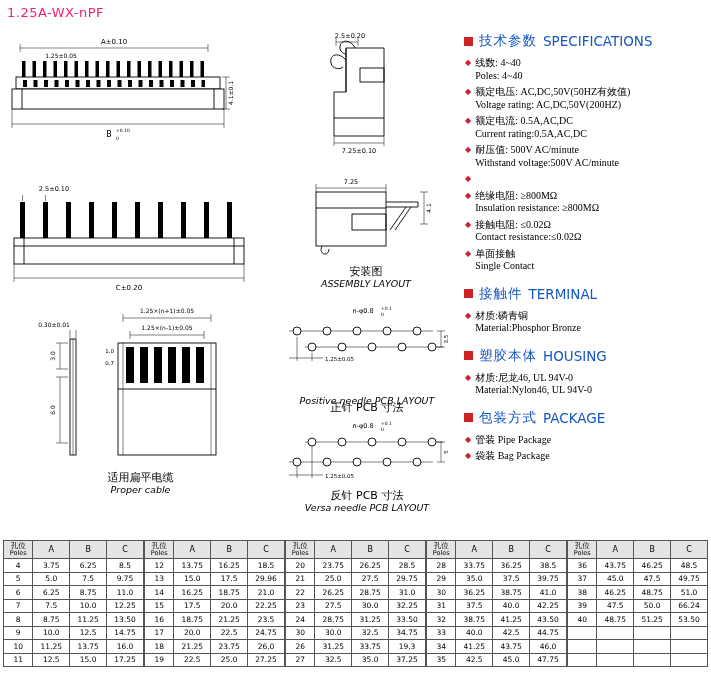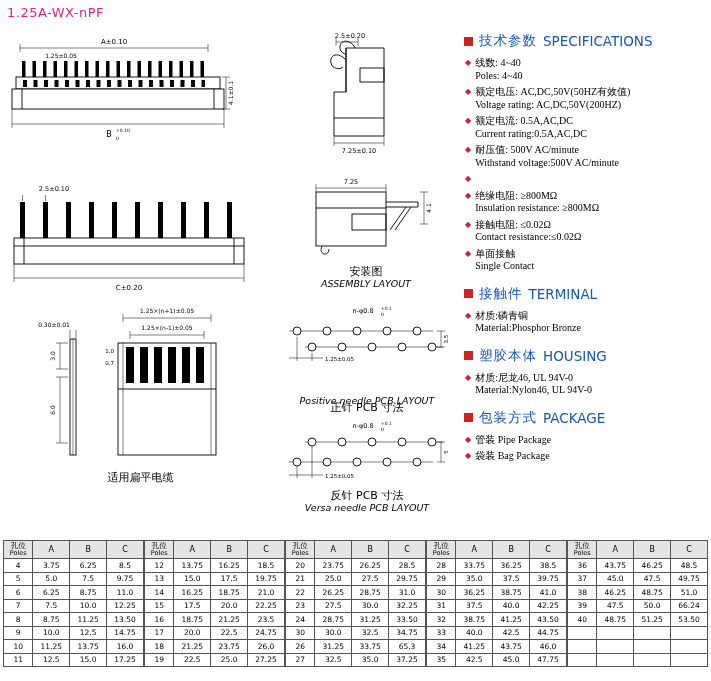--- a/index.html
+++ b/index.html
@@ -170,20 +170,21 @@
     </g>
     <rect x="100" y="40" width="98" height="112" class="wf"></rect>
     <line x1="105" y1="40" x2="105" y2="152" class="tn"></line>
     <line x1="193" y1="40" x2="193" y2="152" class="tn"></line>
     <line x1="108" y1="62" x2="188" y2="62" stroke="#000" stroke-width="36" stroke-dasharray="8 6"></line>
     <line x1="100" y1="86" x2="198" y2="86" class="ln"></line>
     <text x="96" y="50" text-anchor="end" class="t5">1.0</text>
     <text x="96" y="62" text-anchor="end" class="t5">0.7</text>
   </svg>
   <div class="dlabel" style="left:18px;top:470px;width:245px">适用扁平电缆</div>
+  <div class="dlabel en" style="left:18px;top:484px;width:245px">Proper cable</div>
 
   <svg class="drw" style="left:283px;top:303px" width="168" height="78" viewBox="0 0 168 78">
     <text x="80" y="10" class="t65 mid">n-φ0.8</text>
     <text x="98" y="7" class="t45">+0.1</text>
     <text x="98" y="13" class="t45">0</text>
     <line x1="6" y1="28" x2="150" y2="28" class="tn"></line>
     <line x1="22" y1="44" x2="160" y2="44" class="tn"></line>
     <g>
       <circle cx="14" cy="28" r="4" class="wf"></circle>
         <circle cx="44" cy="28" r="4" class="wf"></circle>
@@ -433,21 +434,21 @@
           <tr>
             <td>12</td>
             <td>13.75</td>
             <td>16.25</td>
             <td>18.5</td>
           </tr>
           <tr>
             <td>13</td>
             <td>15.0</td>
             <td>17.5</td>
-            <td>19.75</td>
+            <td>29.96</td>
           </tr>
           <tr>
             <td>14</td>
             <td>16.25</td>
             <td>18.75</td>
             <td>21.0</td>
           </tr>
           <tr>
             <td>15</td>
             <td>17.5</td>
@@ -524,21 +525,21 @@
           <tr>
             <td>30</td>
             <td>30.0</td>
             <td>32.5</td>
             <td>34.75</td>
           </tr>
           <tr>
             <td>26</td>
             <td>31.25</td>
             <td>33.75</td>
-            <td>65.3</td>
+            <td>19.3</td>
           </tr>
           <tr>
             <td>27</td>
             <td>32.5</td>
             <td>35.0</td>
             <td>37.25</td>
           </tr>
         </tbody>
       </table>
     <table>

